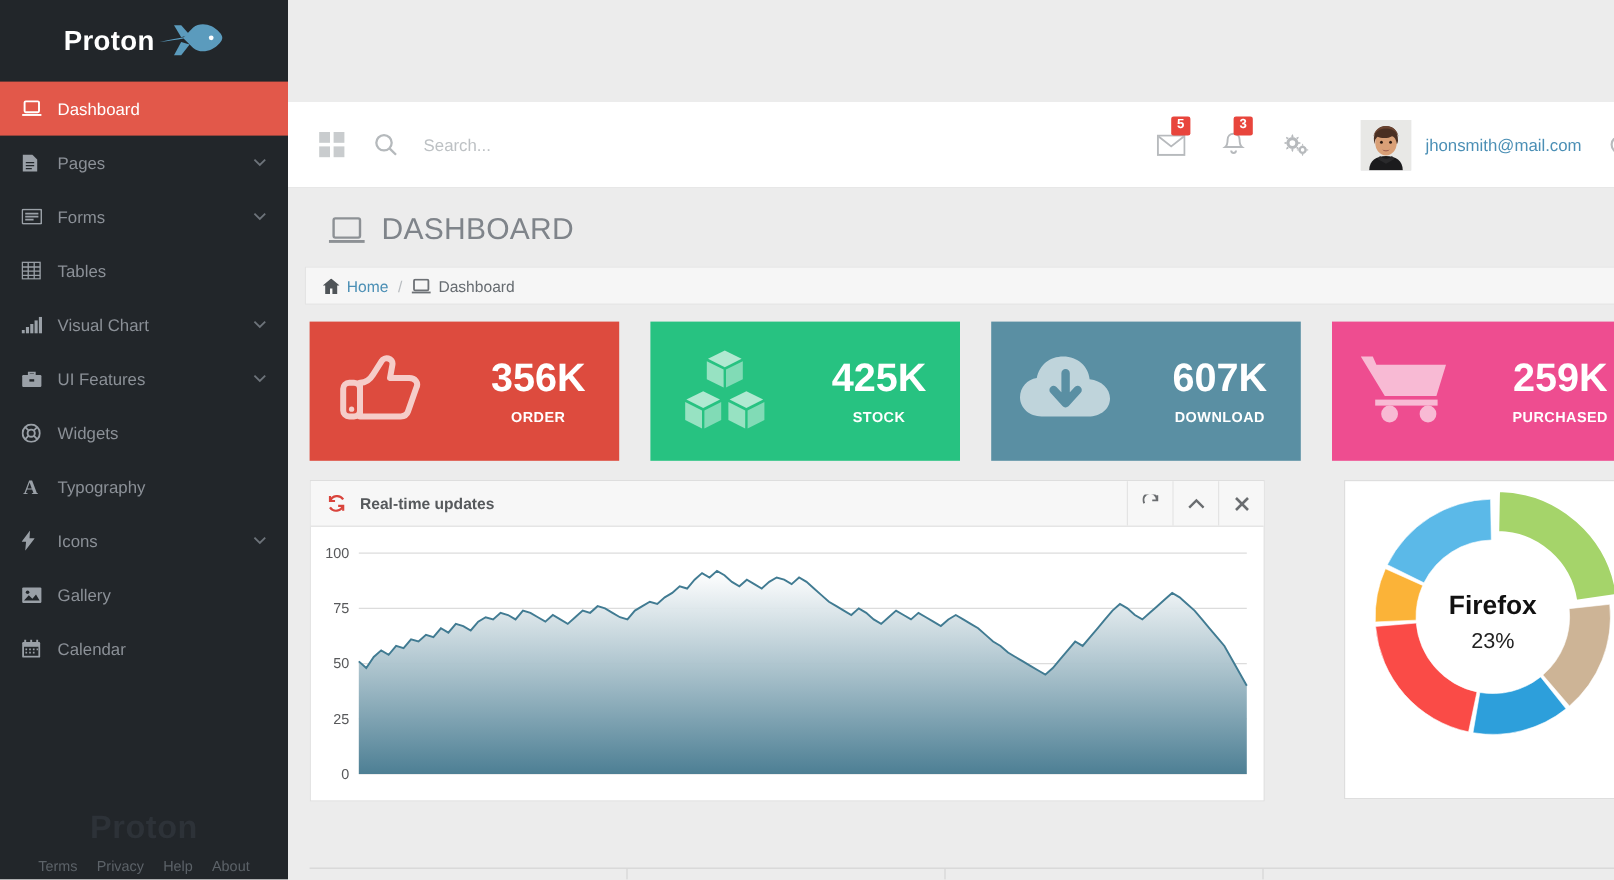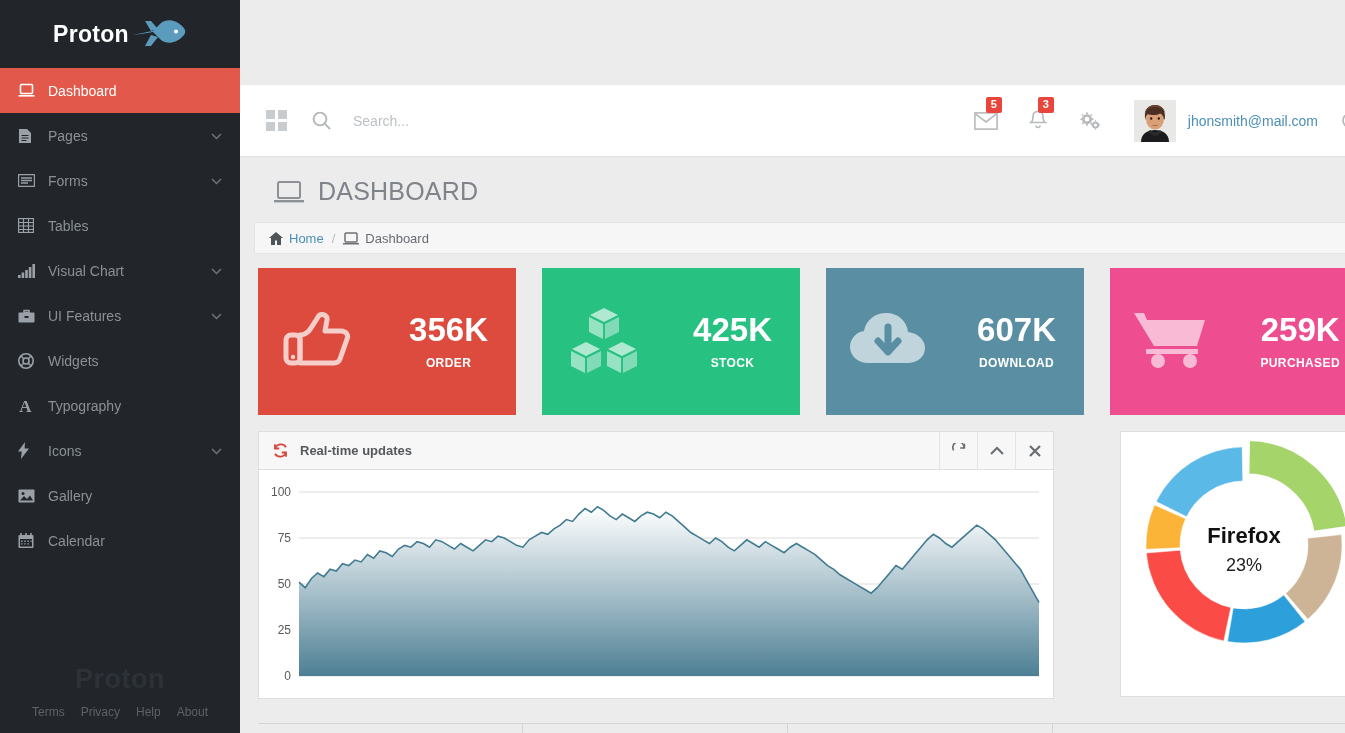--- a/index.html
+++ b/index.html
@@ -43,21 +43,21 @@
   }
   .nav-item .nav-label { flex: 1; padding-left: 4px; }
   .nav-item.active {
     background: #e2584a; color: #ffffff;
   }
   .nav-item.active .nav-icon { color: #ffffff; }
   .caret { color: #6d737a; font-size: 11px; }
 
   .side-footer {
     position: absolute; left: 0; right: 0; bottom: 0;
-    text-align: center; padding-bottom: 14px;
+    text-align: center; padding-bottom: 4px;
   }
   .side-footer-brand {
     font-size: 27px; font-weight: bold; color: #2d3238;
     letter-spacing: .5px; margin-bottom: 10px;
   }
   .side-links { display: flex; justify-content: center; gap: 16px; }
   .side-links span {
     color: #5c6268; font-size: 12px; cursor: pointer;
   }
 
@@ -93,21 +93,21 @@
     display: flex; align-items: center; justify-content: center;
     color: #b7babd; cursor: pointer;
   }
   .badge {
     position: absolute; top: 12px; left: 26px;
     background: #e8453c; color: #fff;
     font-size: 11px; font-weight: bold;
     padding: 1px 5px 2px; border-radius: 2px;
     line-height: 13px;
   }
-  .user-block { display: flex; align-items: center; margin-left: 18px; cursor: pointer; }
+  .user-block { display: flex; align-items: center; margin-left: 28px; cursor: pointer; }
   .avatar {
     width: 42px; height: 42px; overflow: hidden;
     background: #cfcfcf; position: relative; flex: 0 0 42px;
   }
   .user-email { font-size: 14px; color: #4b8fb5; margin-left: 12px; }
   .power-icon {
     margin-left: 22px; color: #b7babd; display: flex; cursor: pointer;
   }
 
   
@@ -130,21 +130,21 @@
   .bc-home { color: #4b8fb5; cursor: pointer; }
   .bc-sep { margin: 0 8px; color: #b8bcc0; }
   .bc-icon { display: flex; margin-right: 6px; color: #6d7175; }
 
   
   .cards {
     display: flex; gap: 26px;
     padding: 14px 14px 0 18px;
   }
   .card {
-    flex: 1; height: 147px;
+    flex: 1; height: 116px;
     display: flex; align-items: center;
     padding: 0 22px; color: #fff;
     position: relative;
   }
   .card-icon { flex: 0 0 auto; opacity: .72; }
   .card-text { margin-left: auto; text-align: center; padding-right: 6px; }
   .card-num { font-size: 33px; font-weight: bold; line-height: 1; }
   .card-label {
     font-size: 12px; font-weight: bold; letter-spacing: .4px;
     margin-top: 10px;

